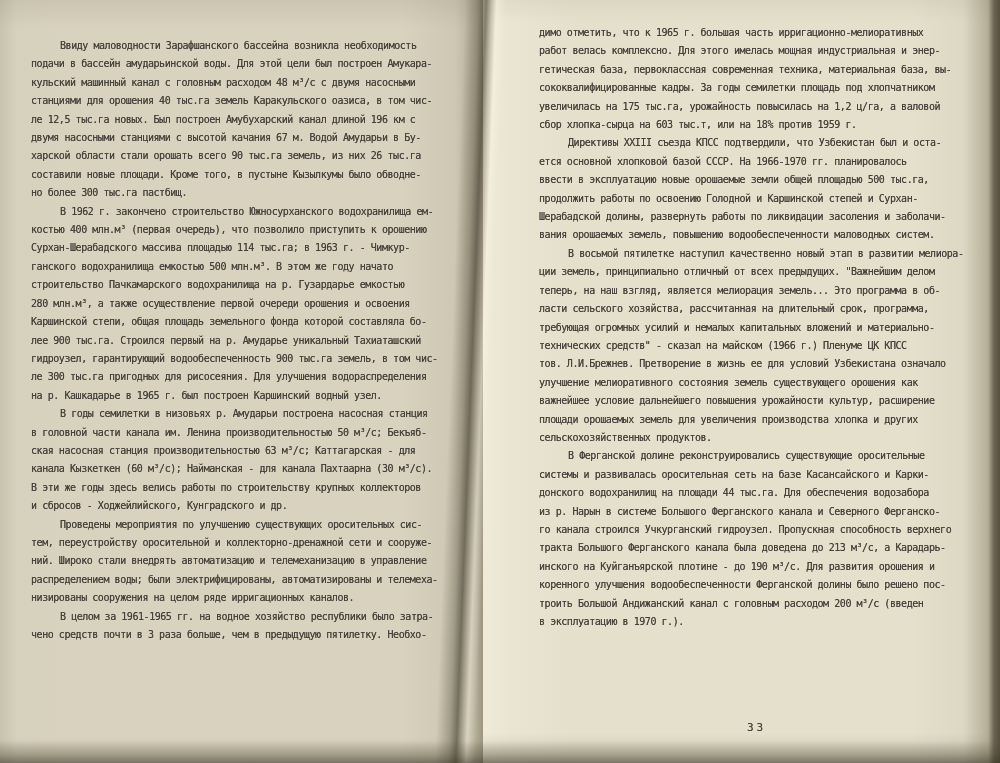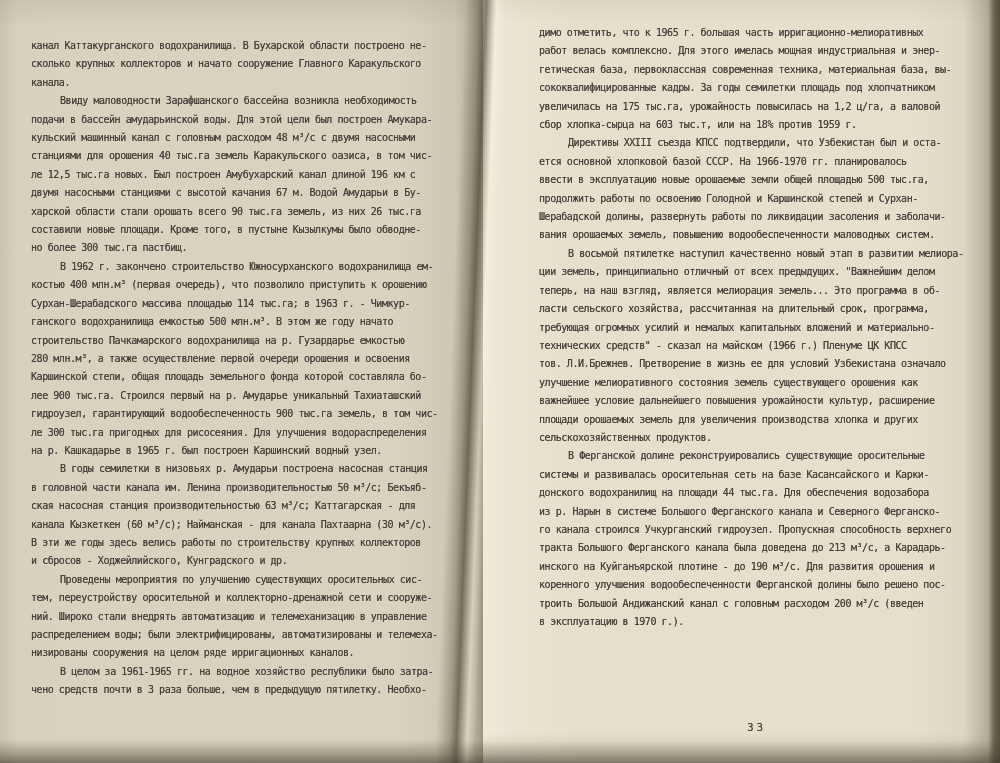--- a/index.html
+++ b/index.html
@@ -85,23 +85,20 @@
   .page-right .page-number { top: 721px; width: 505px; padding-left: 21px; }
 </style>
 </head>
 <body style="--paper_left: #d8d2be; --paper_right: #e5e0cc; --ink: #45403a; --gutter_shadow: #6e6552; --right_edge: #564f3d; --background: #7c745f;">
 
 <div class="spread">
 
   <div class="page page-left">
     <div class="vignette"></div>
     <div class="text-block" id="left-paragraphs">
-        <p class="para">канал Каттакурганского водохранилища. В Бухарской области построено не-
-сколько крупных коллекторов и начато сооружение Главного Каракульского
-канала.</p>
         <p class="para indent">Ввиду маловодности Зарафшанского бассейна возникла необходимость
 подачи в бассейн амударьинской воды. Для этой цели был построен Амукара-
 кульский машинный канал с головным расходом 48 м³/с с двумя насосными
 станциями для орошения 40 тыс.га земель Каракульского оазиса, в том чис-
 ле 12,5 тыс.га новых. Был построен Амубухарский канал длиной 196 км с
 двумя насосными станциями с высотой качания 67 м. Водой Амударьи в Бу-
 харской области стали орошать всего 90 тыс.га земель, из них 26 тыс.га
 составили новые площади. Кроме того, в пустыне Кызылкумы было обводне-
 но более 300 тыс.га пастбищ.</p>
         <p class="para indent">В 1962 г. закончено строительство Южносурханского водохранилища ем-

